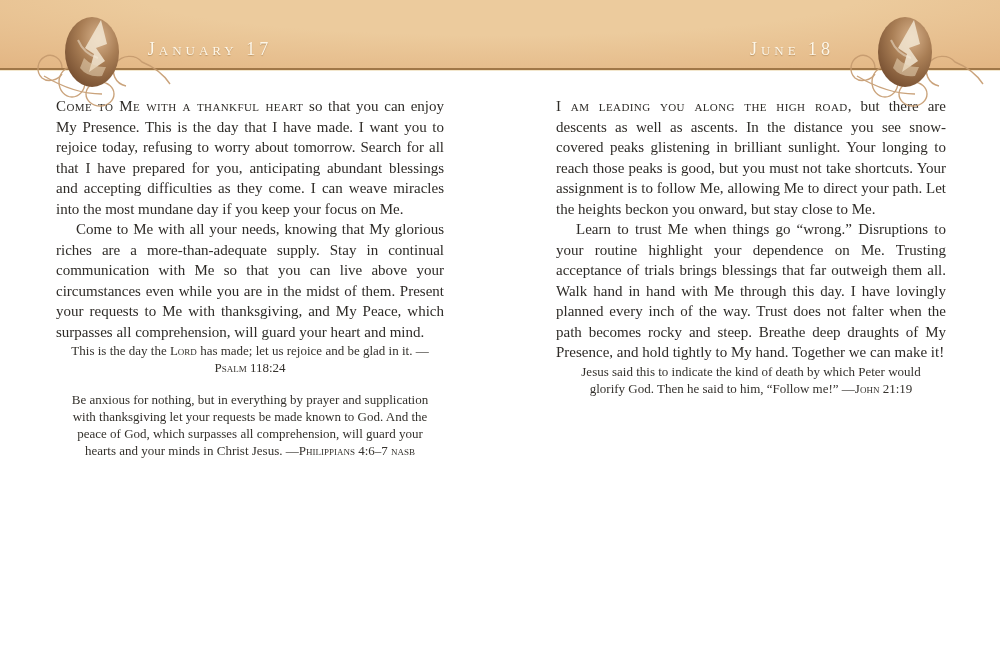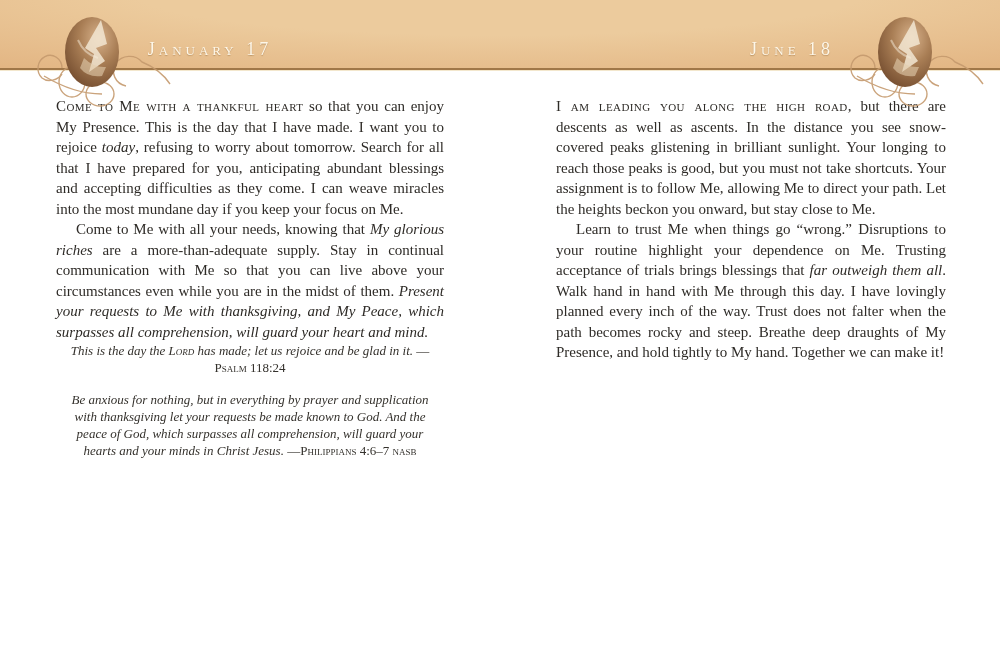--- a/index.html
+++ b/index.html
@@ -33,21 +33,21 @@
   .ornament.right{left:847px;top:6px;}
   
   .page-col{position:absolute;top:96px;color:#2e2b27;}
   .page-col.left{left:56px;width:388px;}
   .page-col.right{left:556px;width:390px;}
   .para{
     margin:0;font-size:15px;line-height:20.5px;text-align:justify;
   }
   .para.indent{text-indent:20px;}
   .sc{font-variant:small-caps;}
-  .it{font-style:italic;}
+  .it{}
   .lead{font-variant:small-caps;letter-spacing:.4px;}
   .quotes{}
   .quote{
     margin:0 auto 15px auto;max-width:372px;text-align:center;
     font-size:13px;line-height:17px;color:#34312c;
   }
   
   .footer-wave{position:absolute;left:0;top:604px;width:1000px;height:12px;z-index:1;}
   .page-number{
     position:absolute;top:601px;width:44px;text-align:right;z-index:2;
@@ -106,20 +106,21 @@
         <p class="quote"><span class="it">Be anxious for nothing, but in everything by prayer and supplication with thanksgiving let your requests be made known to God. And the peace of God, which surpasses all comprehension, will guard your hearts and your minds in Christ Jesus. </span><span class="sc">—Philippians 4:6–7 nasb</span></p>
       </div>
   </div>
 
   <div class="page-col right">
     <div>
         <p class="para"><span class="lead">I am leading you along the high road</span><span>, but there are descents as well as ascents. In the distance you see snow-covered peaks glistening in brilliant sunlight. Your longing to reach those peaks is good, but you must not take shortcuts. Your assignment is to follow Me, allowing Me to direct your path. Let the heights beckon you onward, but stay close to Me.</span></p>
         <p class="para indent"><span>Learn to trust Me when things go “wrong.” Disruptions to your routine highlight your dependence on Me. Trusting acceptance of trials brings blessings that </span><span class="it">far outweigh them all</span><span>. Walk hand in hand with Me through this day. I have lovingly planned every inch of the way. Trust does not falter when the path becomes rocky and steep. Breathe deep draughts of My Presence, and hold tightly to My hand. Together we can make it!</span></p>
       </div>
     <div class="quotes">
+        <p class="quote"><span class="it">Jesus said this to indicate the kind of death by which Peter would glorify God. Then he said to him, “Follow me!” </span><span class="sc">—John 21:19</span></p>
       </div>
   </div>
 
   <svg class="footer-wave" width="1000" height="12" viewBox="0 0 1000 12">
     <defs>
       <pattern id="loopWave" width="7.5" height="12" patternUnits="userSpaceOnUse">
         <circle cx="3.75" cy="6" r="3.6" fill="none" stroke="#f1dfbd" stroke-width="1.6"></circle>
       </pattern>
     </defs>
     <rect x="0" y="0" width="1000" height="12" fill="url(#loopWave)"></rect>

